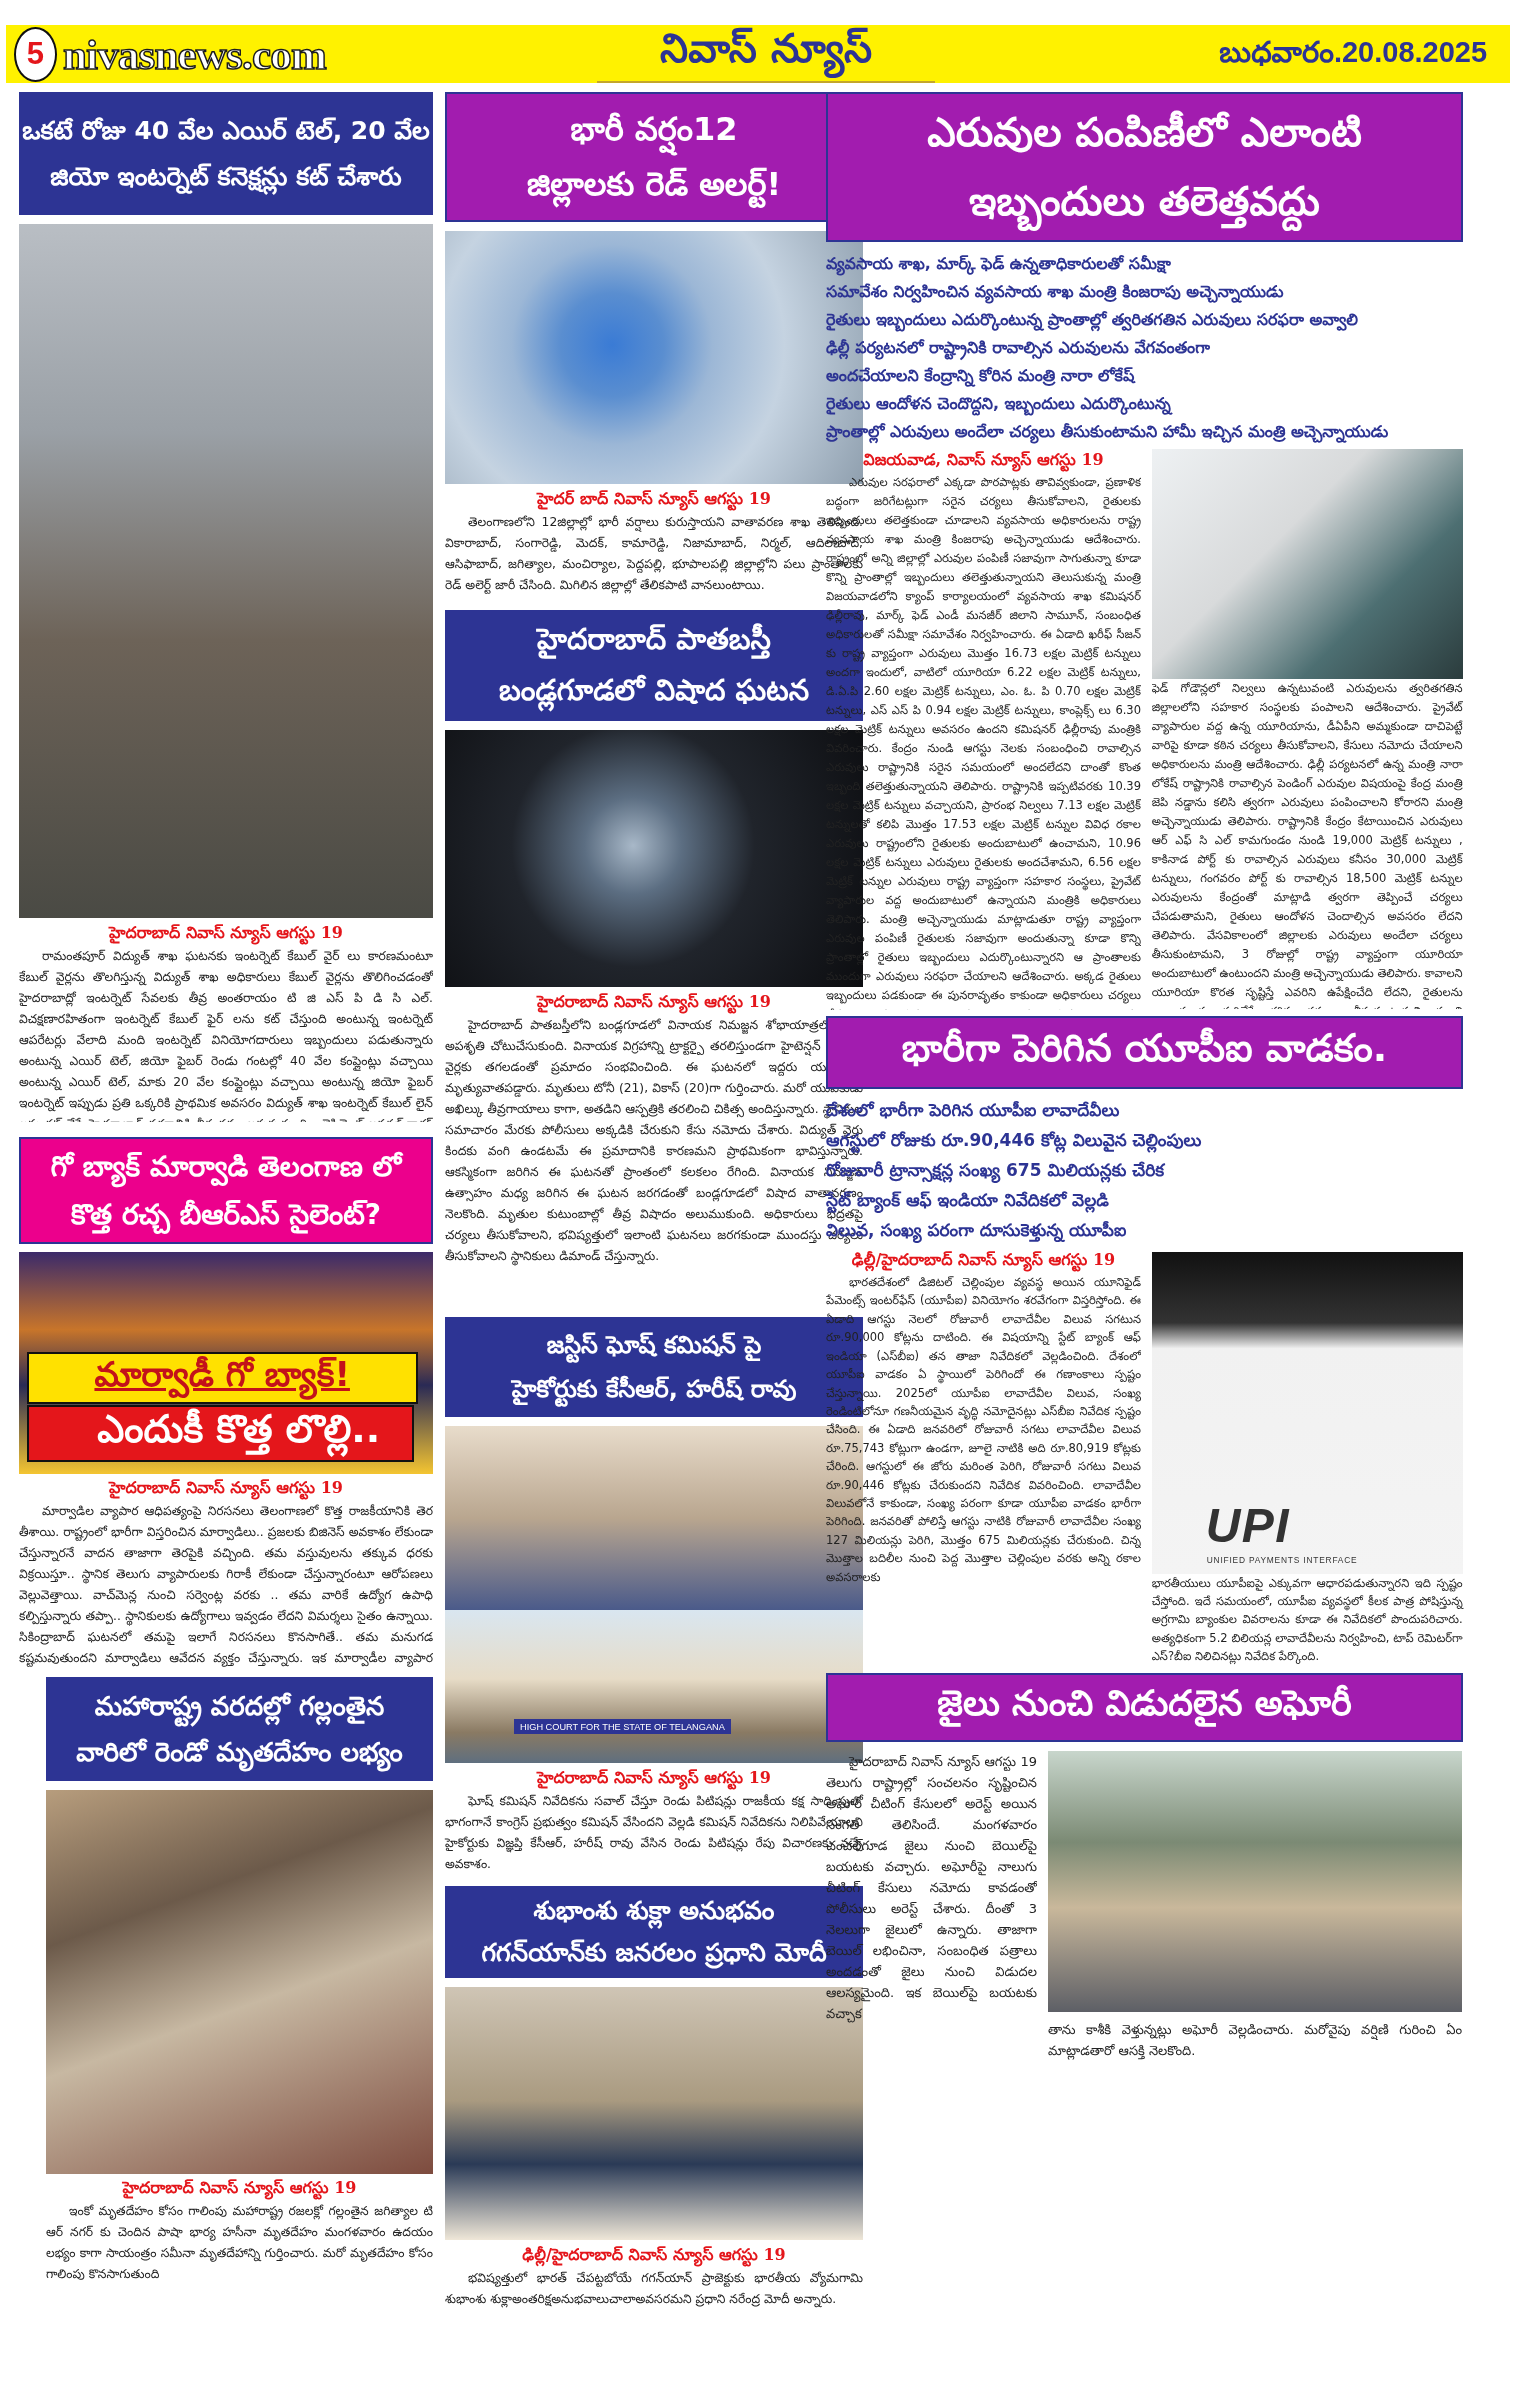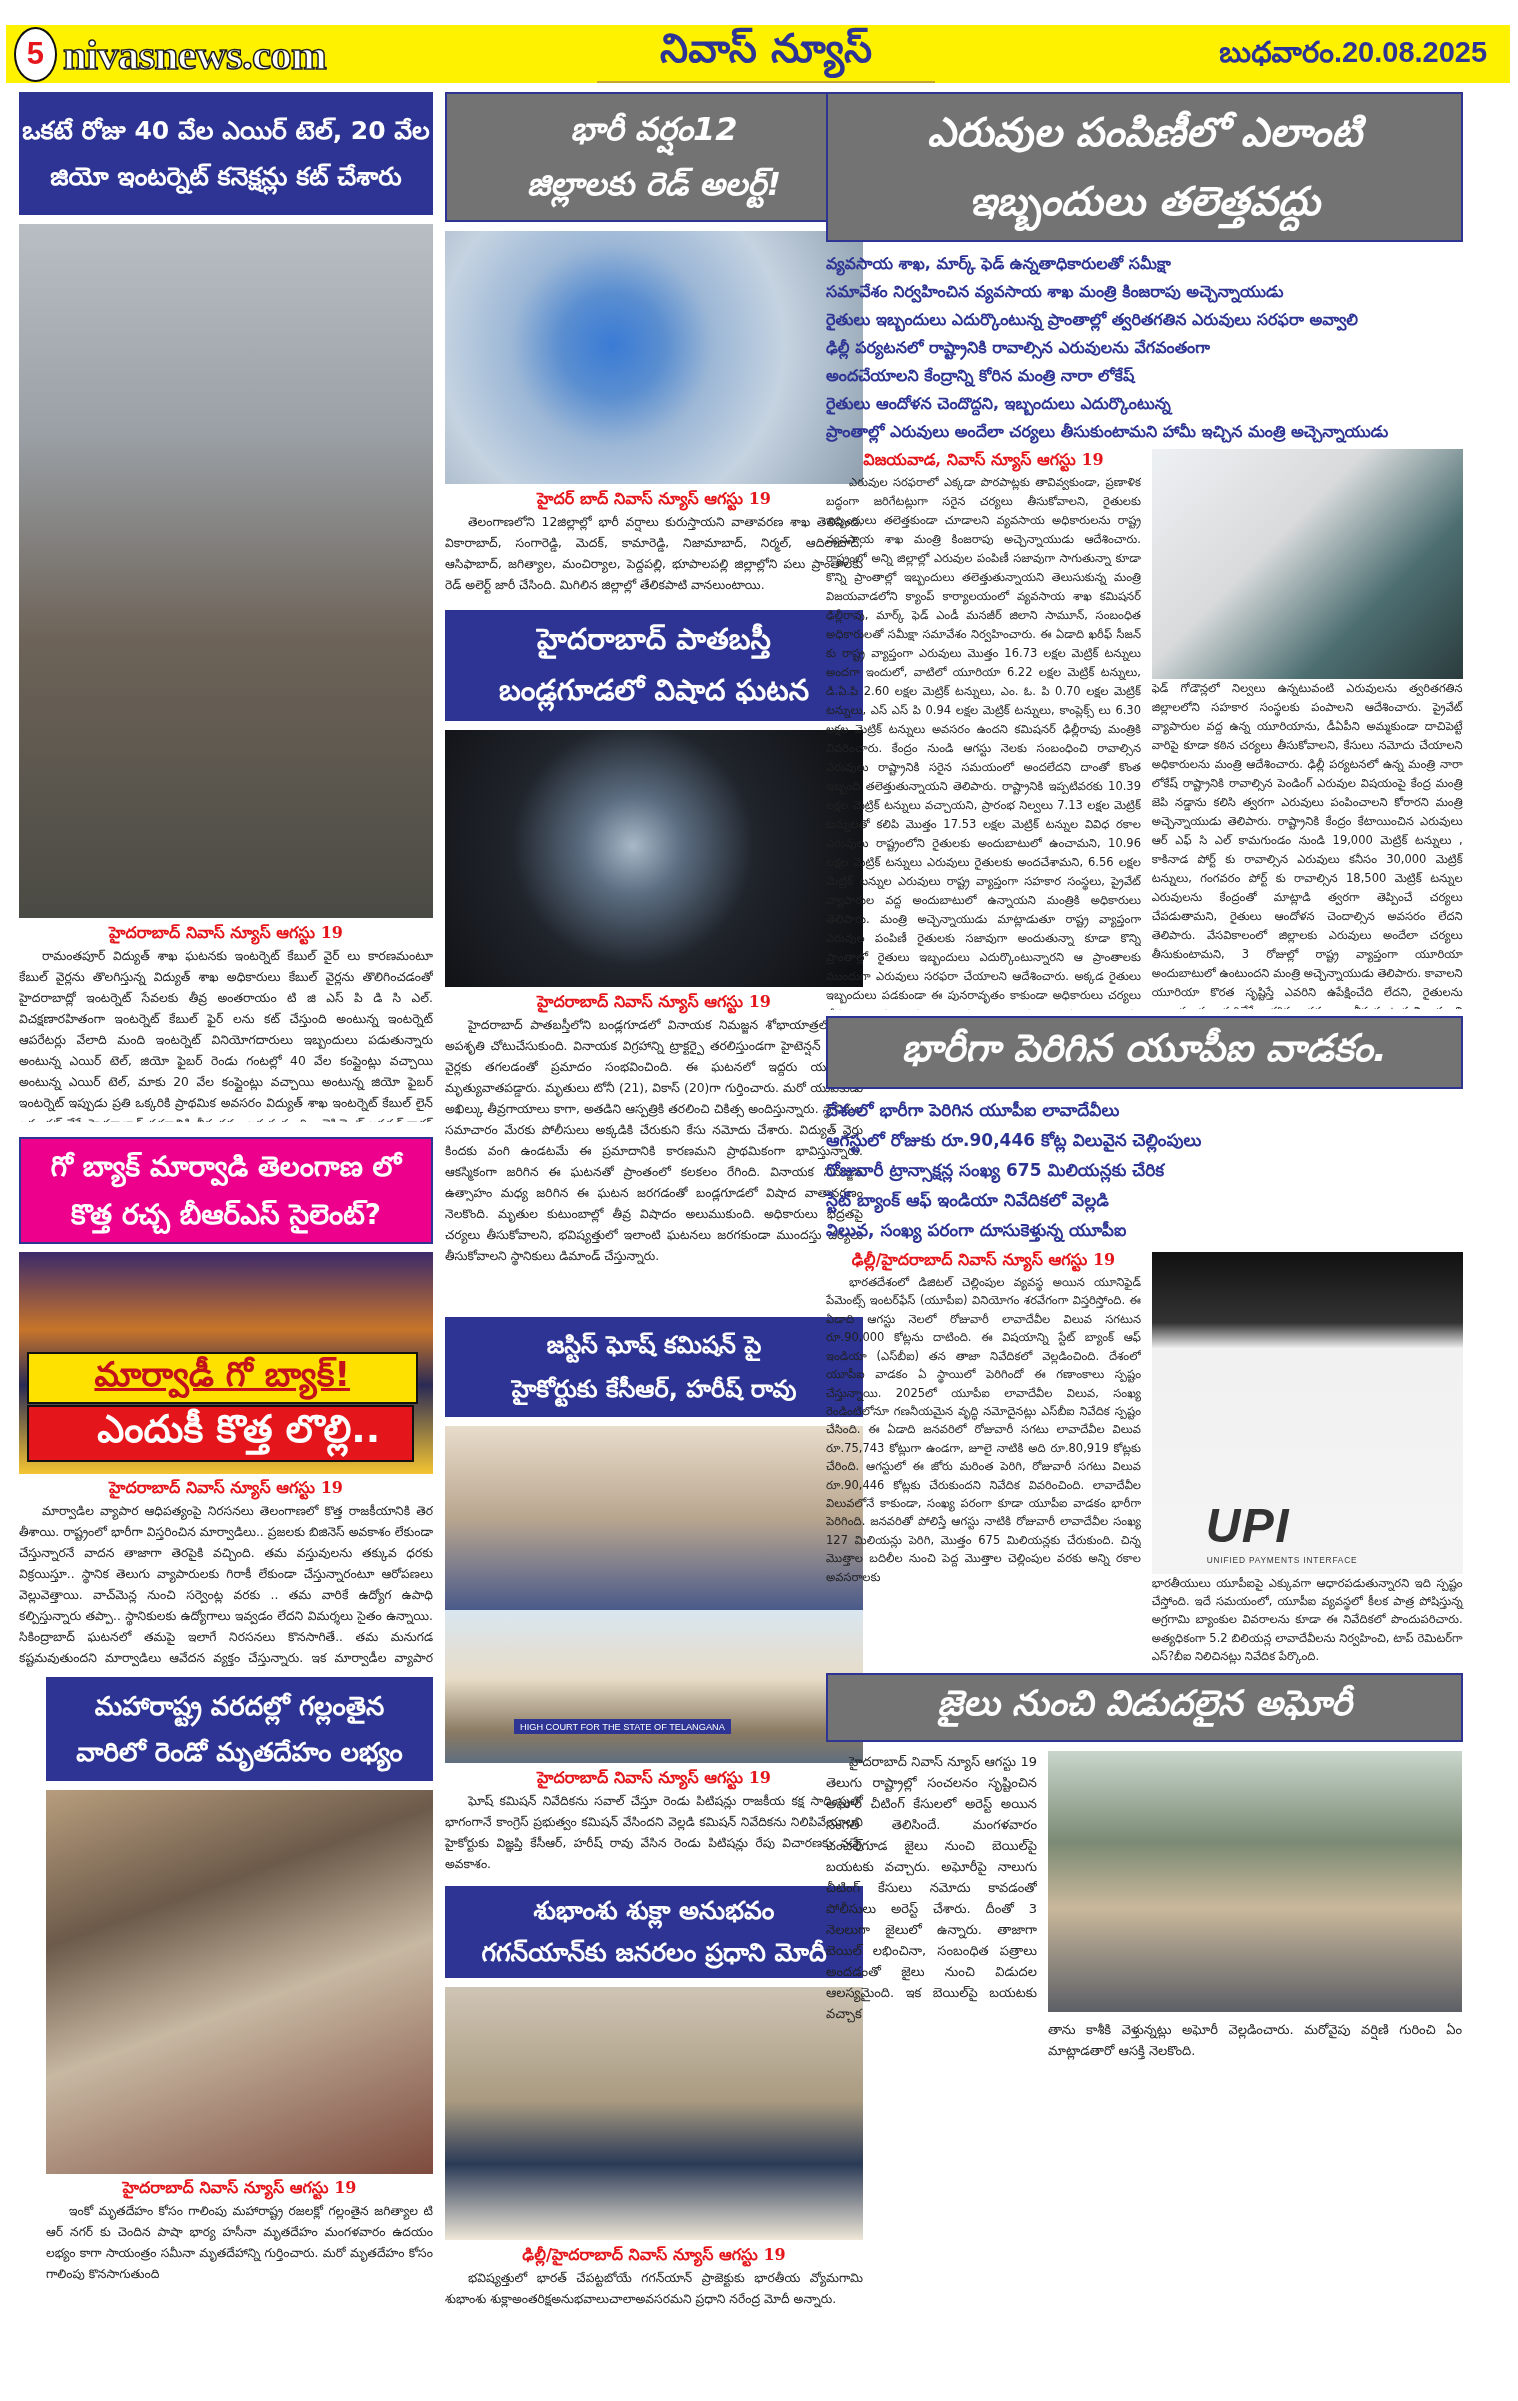--- a/index.html
+++ b/index.html
@@ -13,21 +13,21 @@
   .date { position: absolute; right: 23px; top: 10.7px; font-size: 29px; font-weight: bold; color: #2d3494; font-family: "Liberation Sans", sans-serif; }
 
   .col { position: absolute; top: 92px; }
   .c1 { left: 19px; width: 414px; }
   .c2 { left: 445px; width: 418px; }
   .c3 { left: 826px; width: 637px; }
 
   .hl { color: #fff; font-weight: bold; text-align: center; display: flex; flex-direction: column; justify-content: center; border: 2.3px solid #2d3494; }
   .hl span { display: block; }
   .blue { background: #2d3494; }
-  .red { background: #737373; font-style: italic; }
+  .red { background: #a21caf; }
   .pink { background: #ec008c; }
 
   .img { background: #777; position: relative; overflow: hidden; }
   .dateline { color: #e4161b; text-align: center; font-weight: bold; font-size: 16px; margin-top: 4.6px; font-family: "DejaVu Serif", serif; }
   .body { font-size: 12.3px; line-height: 21px; text-align: justify; text-indent: 23px; font-family: "DejaVu Sans", sans-serif; color: #222; }
   .subs { color: #2d3494; font-weight: bold; font-size: 16px; line-height: 28px; }
 
   .ph-wires { background: linear-gradient(180deg,#b9bec4 0%,#9aa0a6 30%,#6d6358 60%,#4a4a44 100%); }
   .ph-map { background: radial-gradient(circle at 40% 45%, #3a7bd5 0, #5a8ed0 18%, #9cb7d6 35%, #c5d3e1 60%, #8f9fae 100%); }
   .ph-night { background: radial-gradient(circle at 45% 45%, #a8b8c8 0, #5c6e82 18%, #20242b 45%, #0c0d10 100%); }

